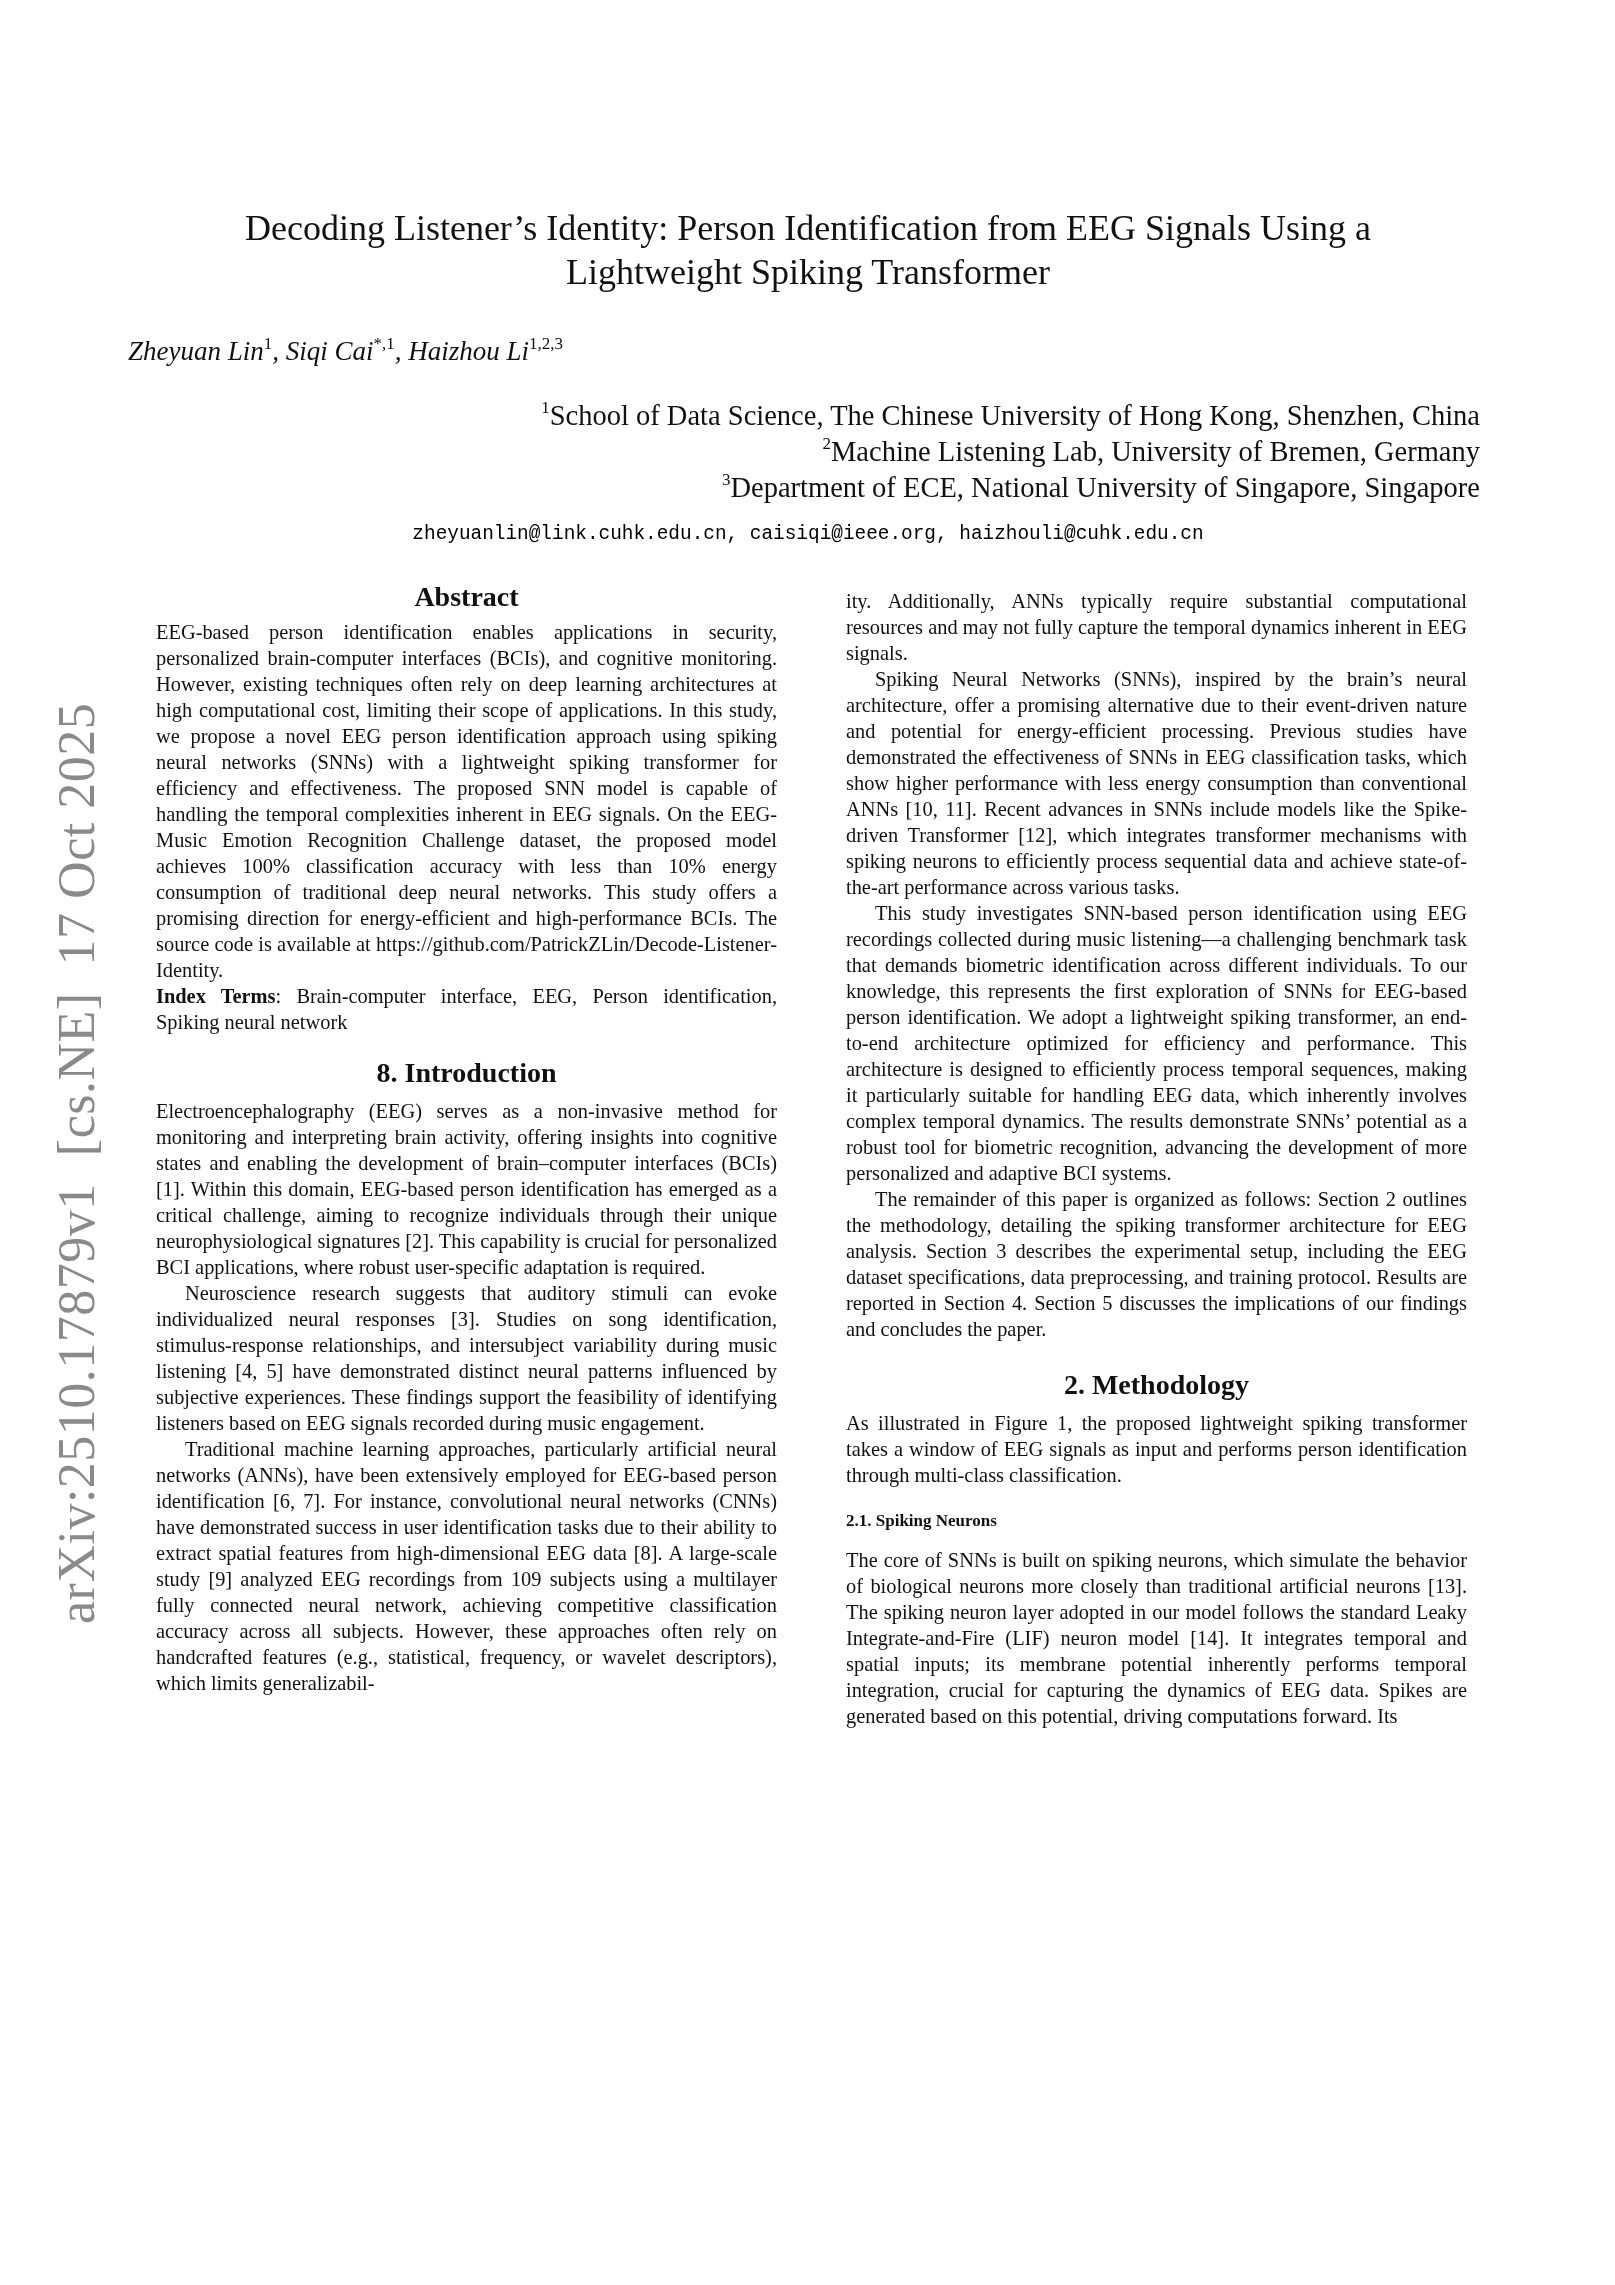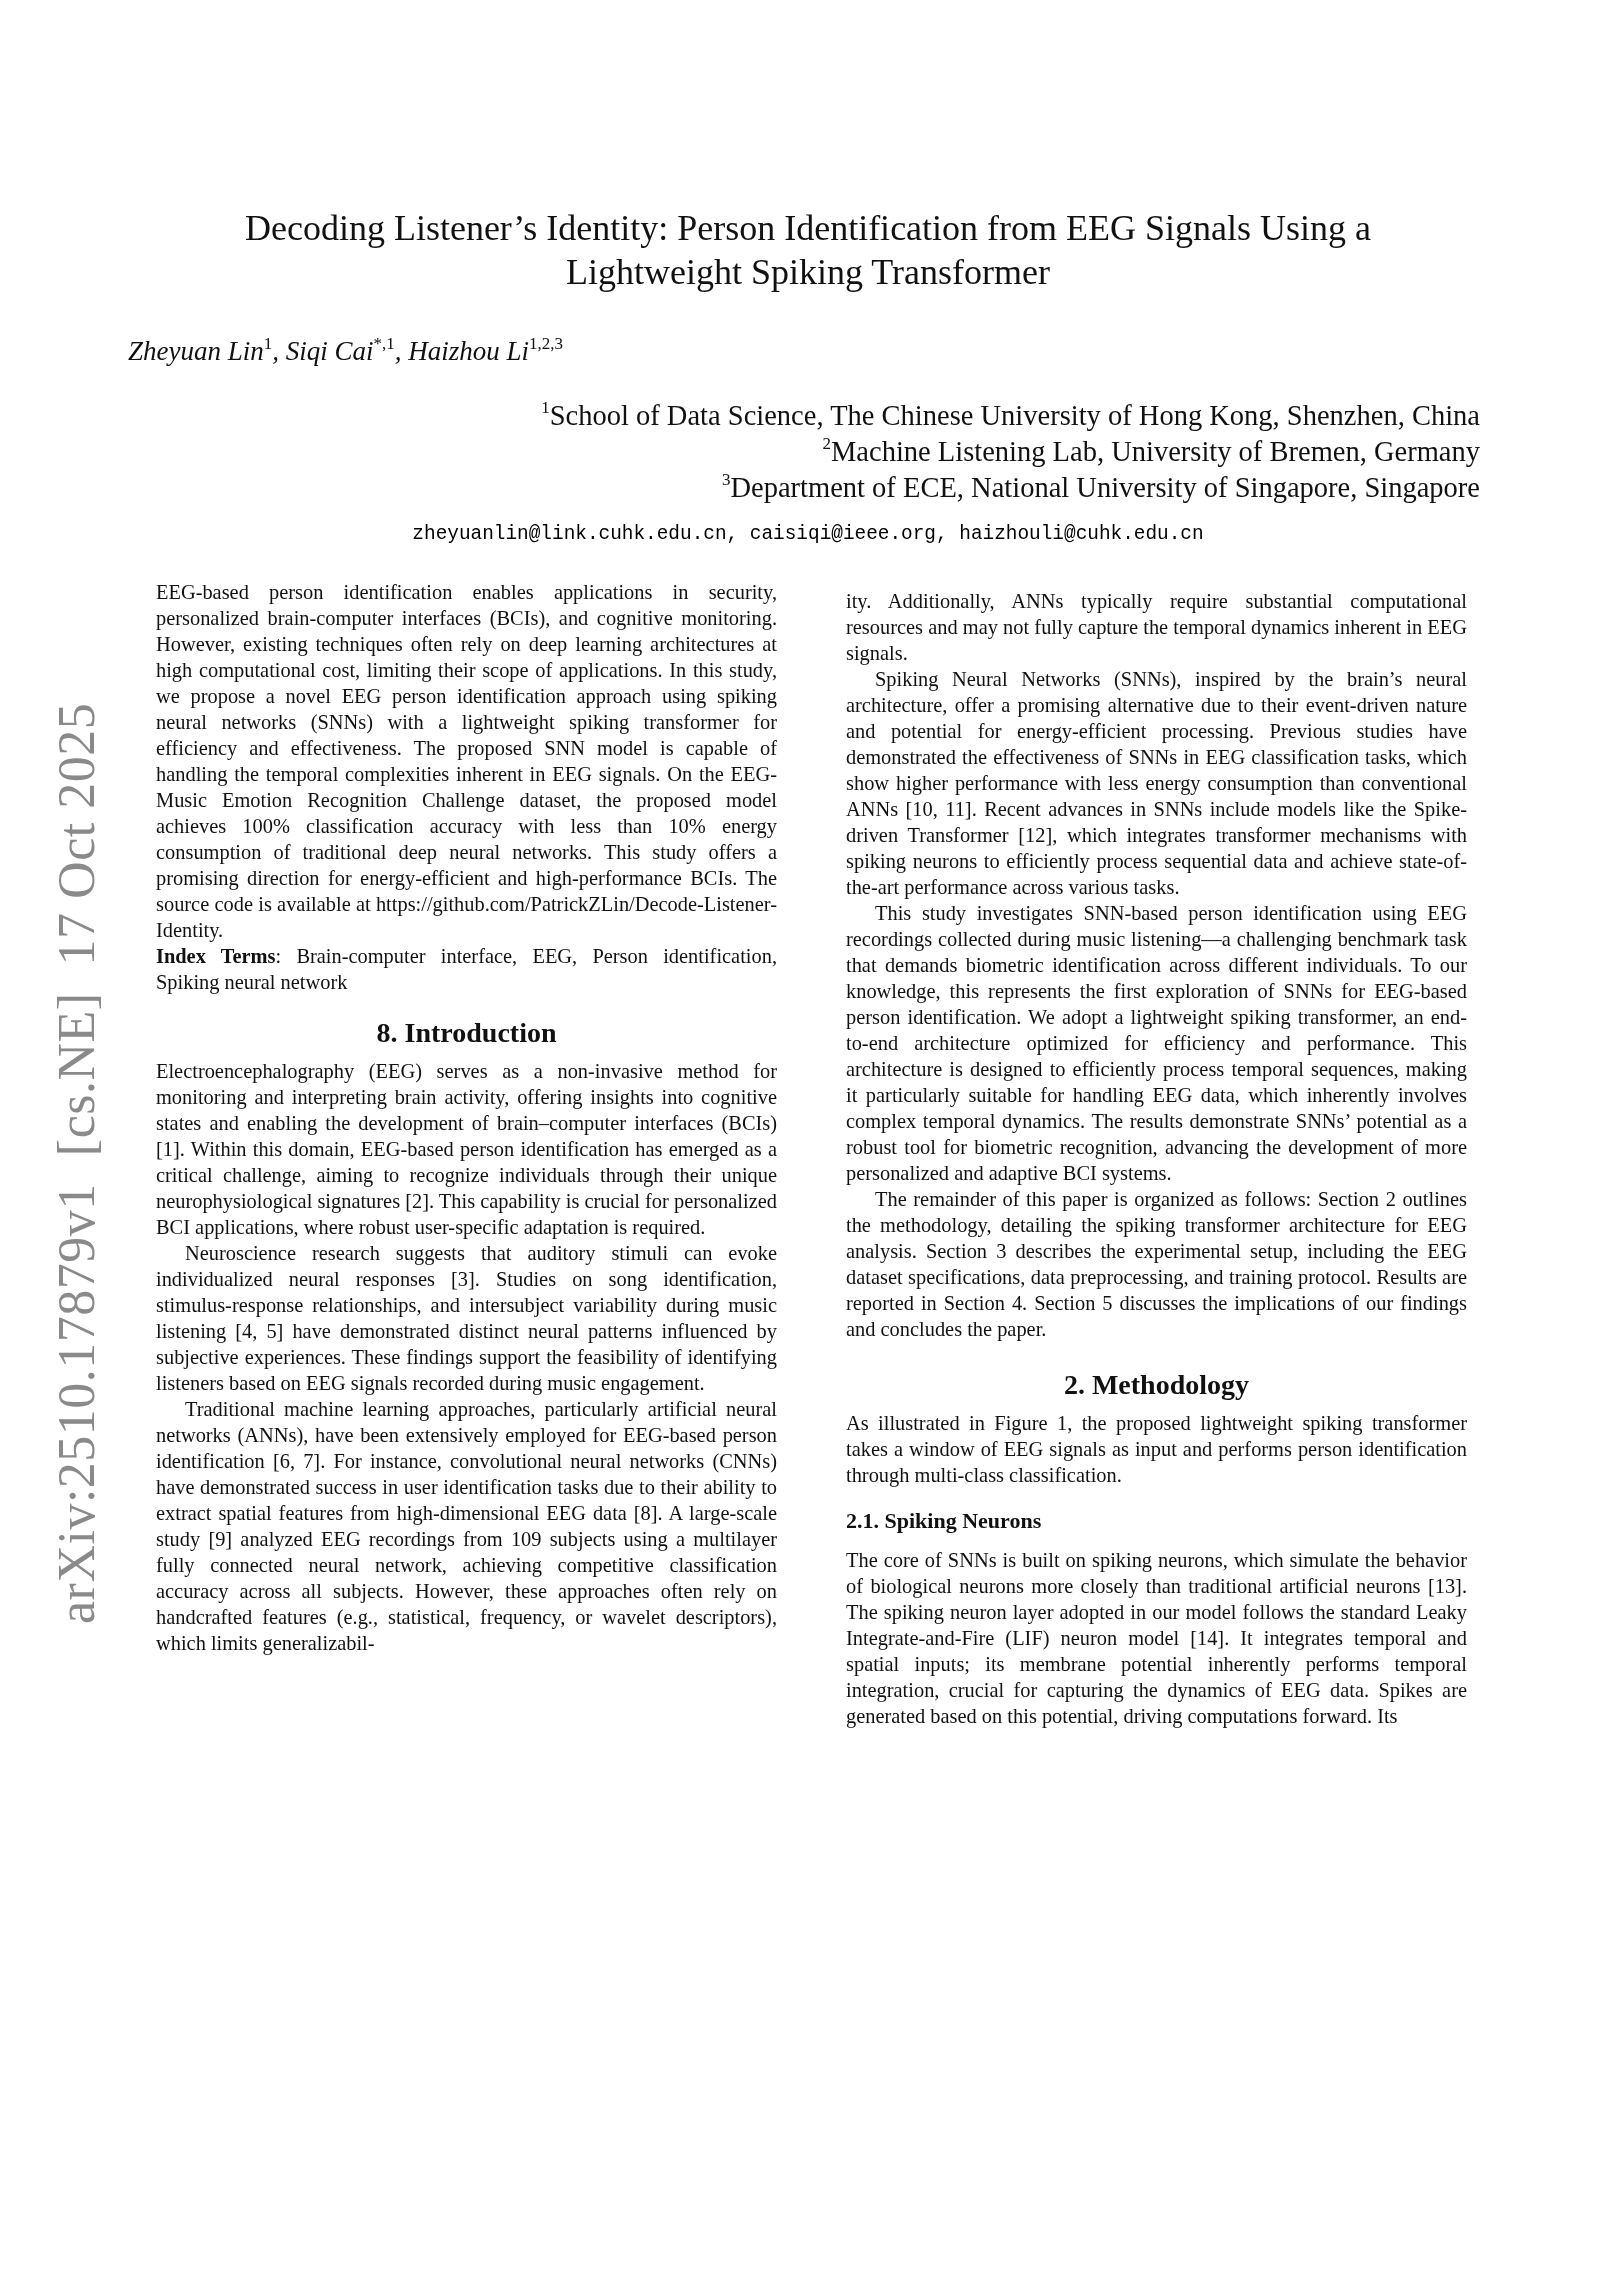--- a/index.html
+++ b/index.html
@@ -32,21 +32,21 @@
     text-align: center; font-family: "Liberation Mono", monospace; font-size: 19.4px; color: #000000;
   }
   .col { position: absolute; width: 621px; font-size: 20.4px; line-height: 26px; text-align: justify; hyphens: none; }
   .col.left { left: 156px; top: 579px; }
   .col.right { left: 846px; top: 588px; }
   .col p { margin: 0; }
   .col p.indent { text-indent: 29px; }
   .sec-h {
     text-align: center; font-weight: bold; font-size: 28px; line-height: 36px; margin: 0;
   }
-  .sub-h { font-weight: bold; font-size: 22px; line-height: 26px; margin: 0; }
+  .sub-h { font-weight: bold; font-size: 17px; line-height: 26px; margin: 0; }
   .kw-label { font-weight: bold; }
 </style>
 </head>
 <body>
 
 <div class="arxiv">arXiv:2510.17879v1  [cs.NE]  17 Oct 2025</div>
 
 <div class="title">
   <div>Decoding Listener’s Identity: Person Identification from EEG Signals Using a</div>
   <div>Lightweight Spiking Transformer</div>
@@ -58,20 +58,21 @@
 
 <div class="affils">
   <div><sup>1</sup><span>School of Data Science, The Chinese University of Hong Kong, Shenzhen, China</span></div>
   <div><sup>2</sup><span>Machine Listening Lab, University of Bremen, Germany</span></div>
   <div><sup>3</sup><span>Department of ECE, National University of Singapore, Singapore</span></div>
 </div>
 
 <div class="emails">zheyuanlin@link.cuhk.edu.cn, caisiqi@ieee.org, haizhouli@cuhk.edu.cn</div>
 
 <div class="col left">
+  <h2 class="sec-h" style="margin-bottom:3.6px;">Abstract</h2>
   <p>EEG-based person identification enables applications in security, personalized brain-computer interfaces (BCIs), and cognitive monitoring.  However, existing techniques often rely on deep learning architectures at high computational cost, limiting their scope of applications.  In this study, we propose a novel EEG person identification approach using spiking neural networks (SNNs) with a lightweight spiking transformer for efficiency and effectiveness.  The proposed SNN model is capable of handling the temporal complexities inherent in EEG signals.  On the EEG-Music Emotion Recognition Challenge dataset, the proposed model achieves 100% classification accuracy with less than 10% energy consumption of traditional deep neural networks.  This study offers a promising direction for energy-efficient and high-performance BCIs.  The source code is available at https://github.com/PatrickZLin/Decode-Listener-Identity.</p>
   <p><span class="kw-label">Index Terms</span><span>: Brain-computer interface, EEG, Person identification, Spiking neural network</span></p>
   <h2 class="sec-h" style="margin-top:20px;margin-bottom:7.2px;">8.  Introduction</h2>
   <p>Electroencephalography (EEG) serves as a non-invasive method for monitoring and interpreting brain activity, offering insights into cognitive states and enabling the development of brain–computer interfaces (BCIs) [1].   Within this domain, EEG-based person identification has emerged as a critical challenge, aiming to recognize individuals through their unique neurophysiological signatures [2]. This capability is crucial for personalized BCI applications, where robust user-specific adaptation is required.</p>
   <p class="indent">Neuroscience research suggests that auditory stimuli can evoke individualized neural responses [3].   Studies on song identification, stimulus-response relationships, and intersubject variability during music listening [4, 5] have demonstrated distinct neural patterns influenced by subjective experiences.  These findings support the feasibility of identifying listeners based on EEG signals recorded during music engagement.</p>
   <p class="indent">Traditional machine learning approaches, particularly artificial neural networks (ANNs), have been extensively employed for EEG-based person identification [6, 7].  For instance, convolutional neural networks (CNNs) have demonstrated success in user identification tasks due to their ability to extract spatial features from high-dimensional EEG data [8]. A large-scale study [9] analyzed EEG recordings from 109 subjects using a multilayer fully connected neural network, achieving competitive classification accuracy across all subjects. However, these approaches often rely on handcrafted features (e.g., statistical, frequency, or wavelet descriptors), which limits generalizabil-</p>
 </div>
 
 <div class="col right">
   <p>ity.  Additionally, ANNs typically require substantial computational resources and may not fully capture the temporal dynamics inherent in EEG signals.</p>

